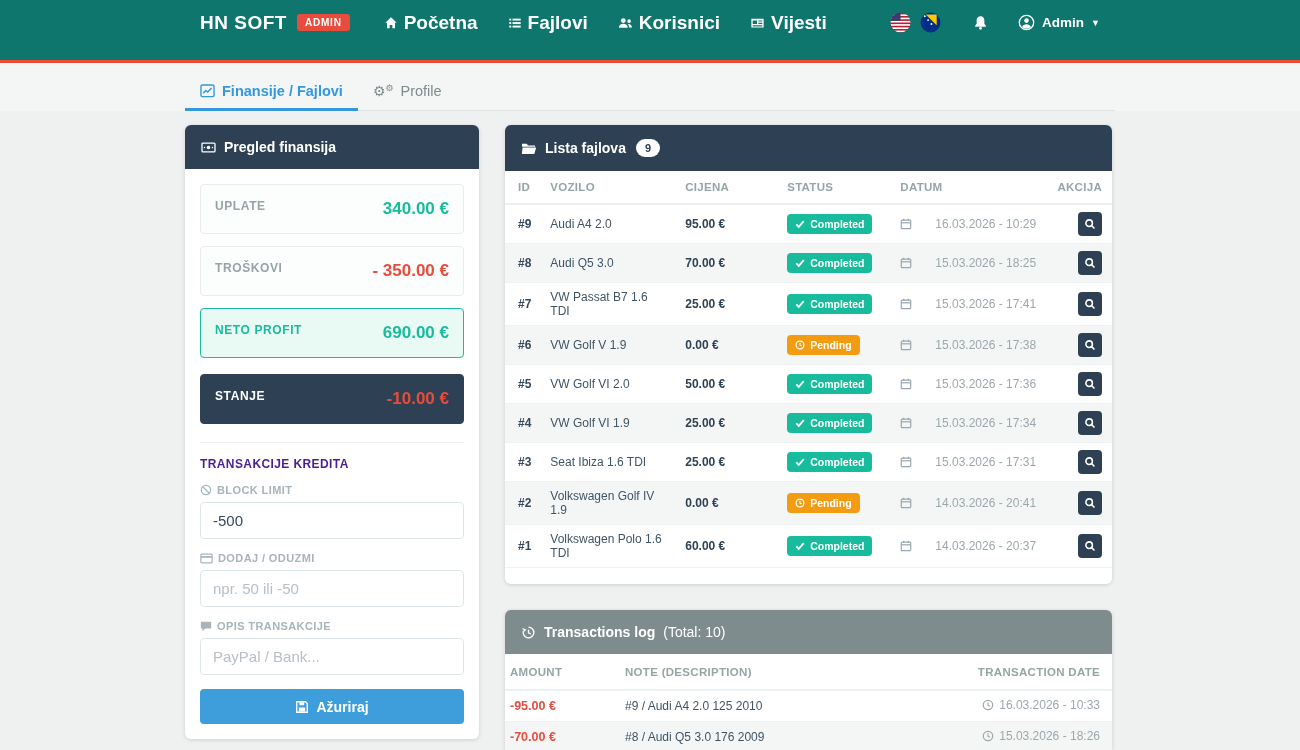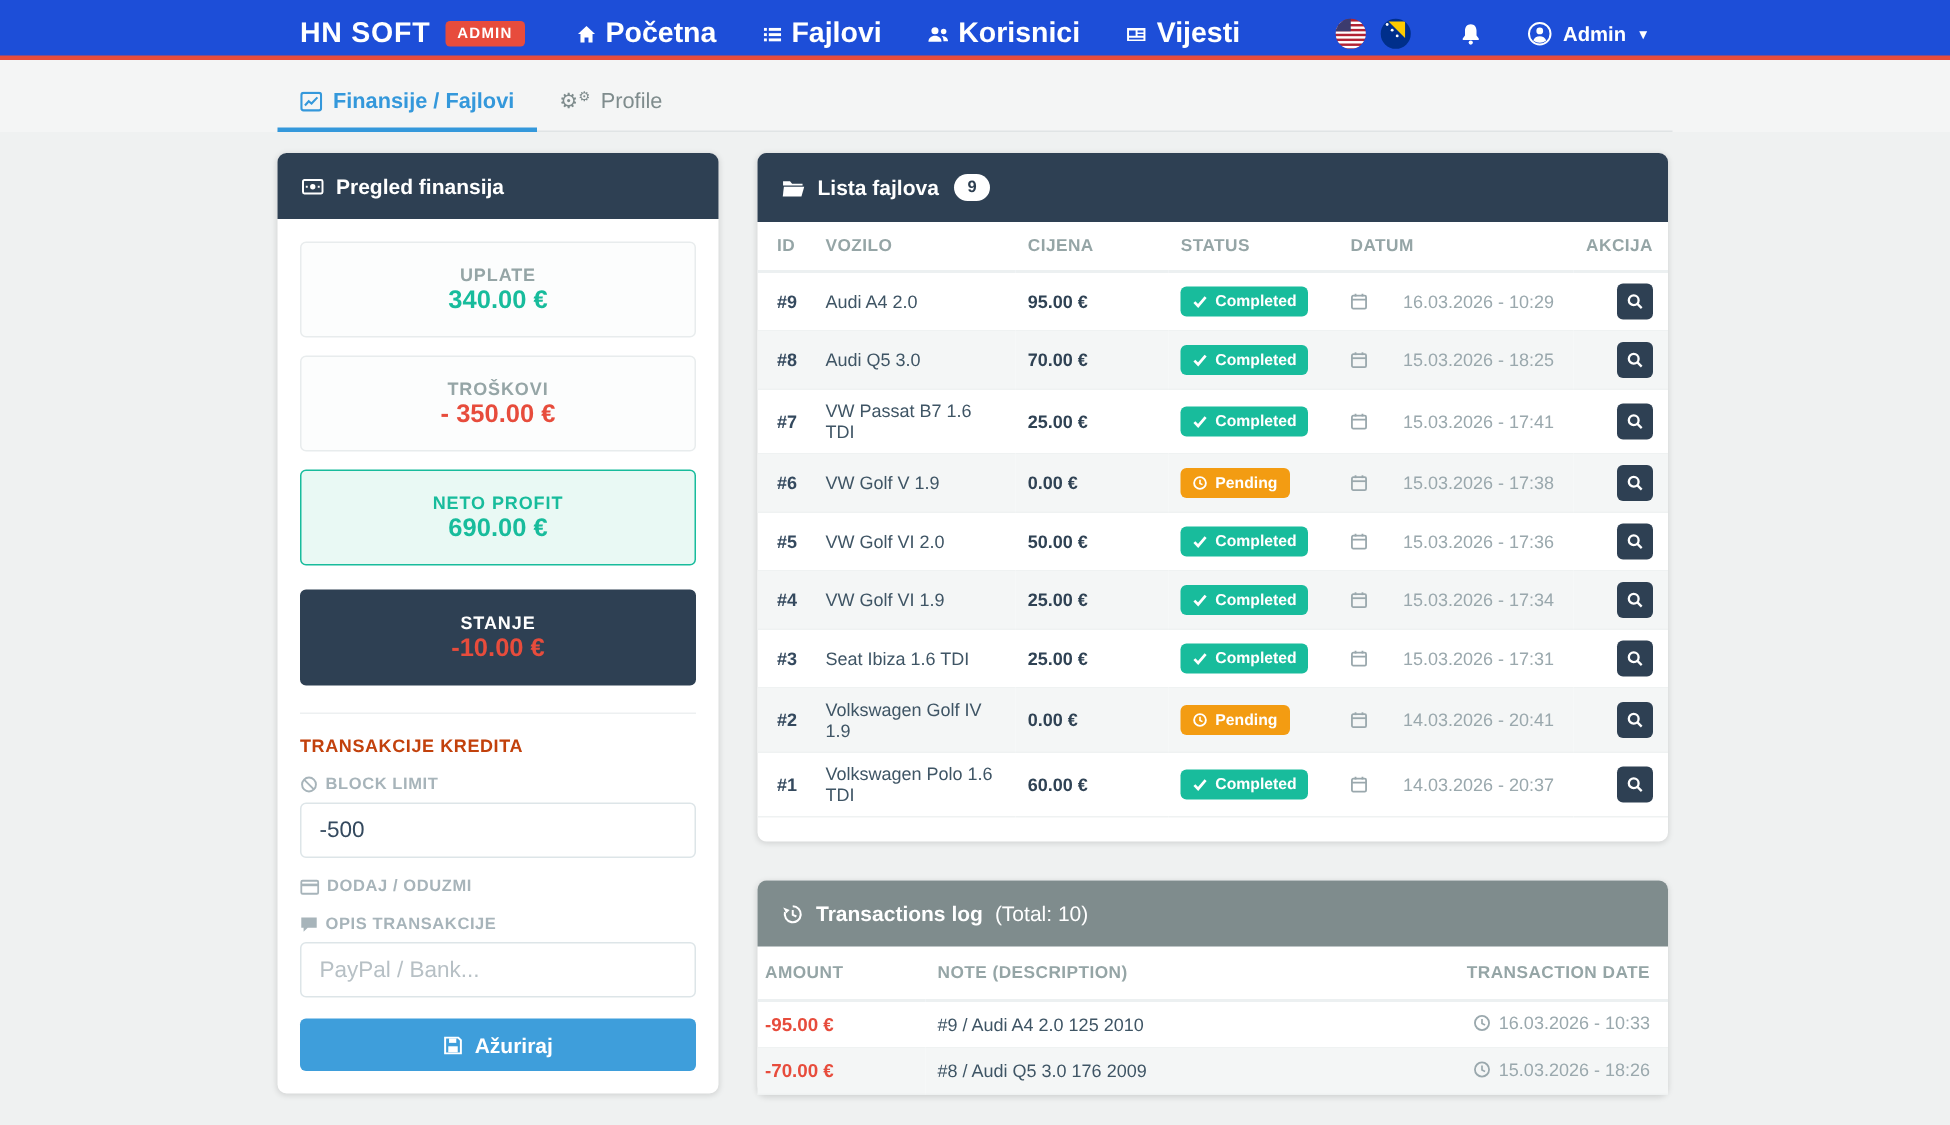--- a/index.html
+++ b/index.html
@@ -3,21 +3,21 @@
 <meta charset="utf-8">
 <style>
   * { box-sizing: border-box; margin: 0; padding: 0; }
   html,body { width:1300px; height:750px; overflow:hidden; }
   body {
     font-family: "Liberation Sans", sans-serif;
     background:#eff1f1;
     color:#3f5565;
   }
   
-  .navbar { height:40px; background:#1d4ed8; border-bottom:3px solid #e74c3c; }
+  .navbar { height:63px; background:#0f766e; border-bottom:3px solid #e74c3c; }
   .nav-inner { width:930px; height:45px; margin:0 auto; padding:0 15px; display:flex; align-items:center; }
   .brand { display:flex; align-items:center; gap:10px; }
   .brand-name { color:#fff; font-size:19px; font-weight:bold; letter-spacing:.5px; }
   .brand-badge { background:#e74c3c; color:#fff; font-size:10px; font-weight:bold; letter-spacing:.8px; padding:3px 8px; border-radius:3px; }
   .nav-items { display:flex; align-items:center; gap:30px; margin-left:34px; }
   .nav-item { display:flex; align-items:center; gap:6px; color:#ffffff; font-size:19px; font-weight:bold; cursor:pointer; }
   .nav-item svg { display:block; }
   .nav-right { margin-left:auto; display:flex; align-items:center; }
   .flag { width:21px; height:21px; border-radius:50%; overflow:hidden; display:block; cursor:pointer; }
   .flag + .flag { margin-left:9px; }
@@ -31,31 +31,31 @@
   .tab.active { color:#3498db; font-weight:bold; border-bottom-color:#3498db; }
   
   .main { width:930px; margin:14px auto 0; display:flex; gap:26px; align-items:flex-start; }
   .card { background:#fff; border-radius:6px; box-shadow:0 1px 4px rgba(0,0,0,.14); }
   .card-header { background:#2e4053; color:#fff; border-radius:6px 6px 0 0; padding:14px 16px; display:flex; align-items:center; gap:8px; font-size:14px; font-weight:bold; }
   .card-header.gray { background:#7f8c8d; }
   .header-normal { font-weight:normal; }
   
   .finance-card { width:294px; }
   .finance-body { padding:15px; }
-  .fin-row { display:flex; justify-content:space-between; align-items:center; border:1px solid #e8eced; background:#fcfdfd; border-radius:4px; padding:14px 14px; margin-bottom:12px;flex-direction:column; }
+  .fin-row { display:flex; justify-content:space-between; align-items:flex-start; border:1px solid #e8eced; background:#fcfdfd; border-radius:4px; padding:14px 14px; margin-bottom:12px; }
   .fin-label { font-size:12px; font-weight:bold; letter-spacing:.6px; color:#95a5a6; }
   .fin-value { font-size:17px; font-weight:bold; }
   .fin-green { color:#18bc9c; }
   .fin-red { color:#e74c3c; }
   .fin-row.teal-box { background:#e9f9f4; border-color:#18bc9c; }
   .fin-row.teal-box .fin-label { color:#18bc9c; }
   .fin-row.dark-box { background:#2e4053; border-color:#2e4053; margin-top:16px; }
   .fin-row.dark-box .fin-label { color:#ffffff; }
   .divider { border:none; border-top:1px solid #edf0f1; margin:18px 0 14px; }
-  .credit-heading { font-size:12px; font-weight:bold; letter-spacing:.4px; color:#c2410c; margin-bottom:13px; }
+  .credit-heading { font-size:12px; font-weight:bold; letter-spacing:.4px; color:#4c1d95; margin-bottom:13px; }
   .field { margin-bottom:13px; }
   .field-label { display:flex; align-items:center; gap:5px; font-size:11px; font-weight:bold; letter-spacing:.4px; color:#a7b4ba; margin-bottom:6px; }
   .field input { width:100%; height:37px; border:1px solid #dde5e8; border-radius:4px; padding:0 12px; font-size:15px; color:#34495e; font-family:"Liberation Sans",sans-serif; outline:none; background:#fff; }
   .field input::placeholder { color:#b7c0c5; }
   .update-btn { width:100%; height:35px; margin-top:14px; background:#3e9edb; border:none; border-radius:4px; color:#fff; font-size:14px; font-weight:bold; font-family:"Liberation Sans",sans-serif; display:flex; align-items:center; justify-content:center; gap:7px; cursor:pointer; }
   
   .right-col { width:607px; display:flex; flex-direction:column; gap:26px; }
   .count-badge { background:#fff; color:#2c3e50; font-size:11px; font-weight:bold; border-radius:10px; padding:3px 9px; margin-left:2px; }
   table { width:100%; border-collapse:collapse; }
   thead th { font-size:11.5px; font-weight:bold; letter-spacing:.3px; color:#95a5a6; text-align:left; padding:10px 8px; border-bottom:2px solid #ecf0f1; }
@@ -241,20 +241,21 @@
       </div>
 
       <div class="field">
         <div class="field-label">
           <svg width="13" height="11" viewBox="0 0 15 12">
               <rect x="1" y="1" width="13" height="10" rx="1" fill="none" stroke="#a7b4ba" stroke-width="1.4"></rect>
               <rect x="1" y="3.2" width="13" height="2" fill="#a7b4ba"></rect>
             </svg>
           <span>DODAJ / ODUZMI</span>
         </div>
+        <input type="text" placeholder="npr. 50 ili -50" style="">
       </div>
 
       <div class="field">
         <div class="field-label">
           <svg width="12" height="12" viewBox="0 0 14 14" fill="#a7b4ba">
               <path d="M1 2h12v8H6l-3.2 3V10H1z"></path>
             </svg>
           <span>OPIS TRANSAKCIJE</span>
         </div>
         <input type="text" placeholder="PayPal / Bank..." style="">

